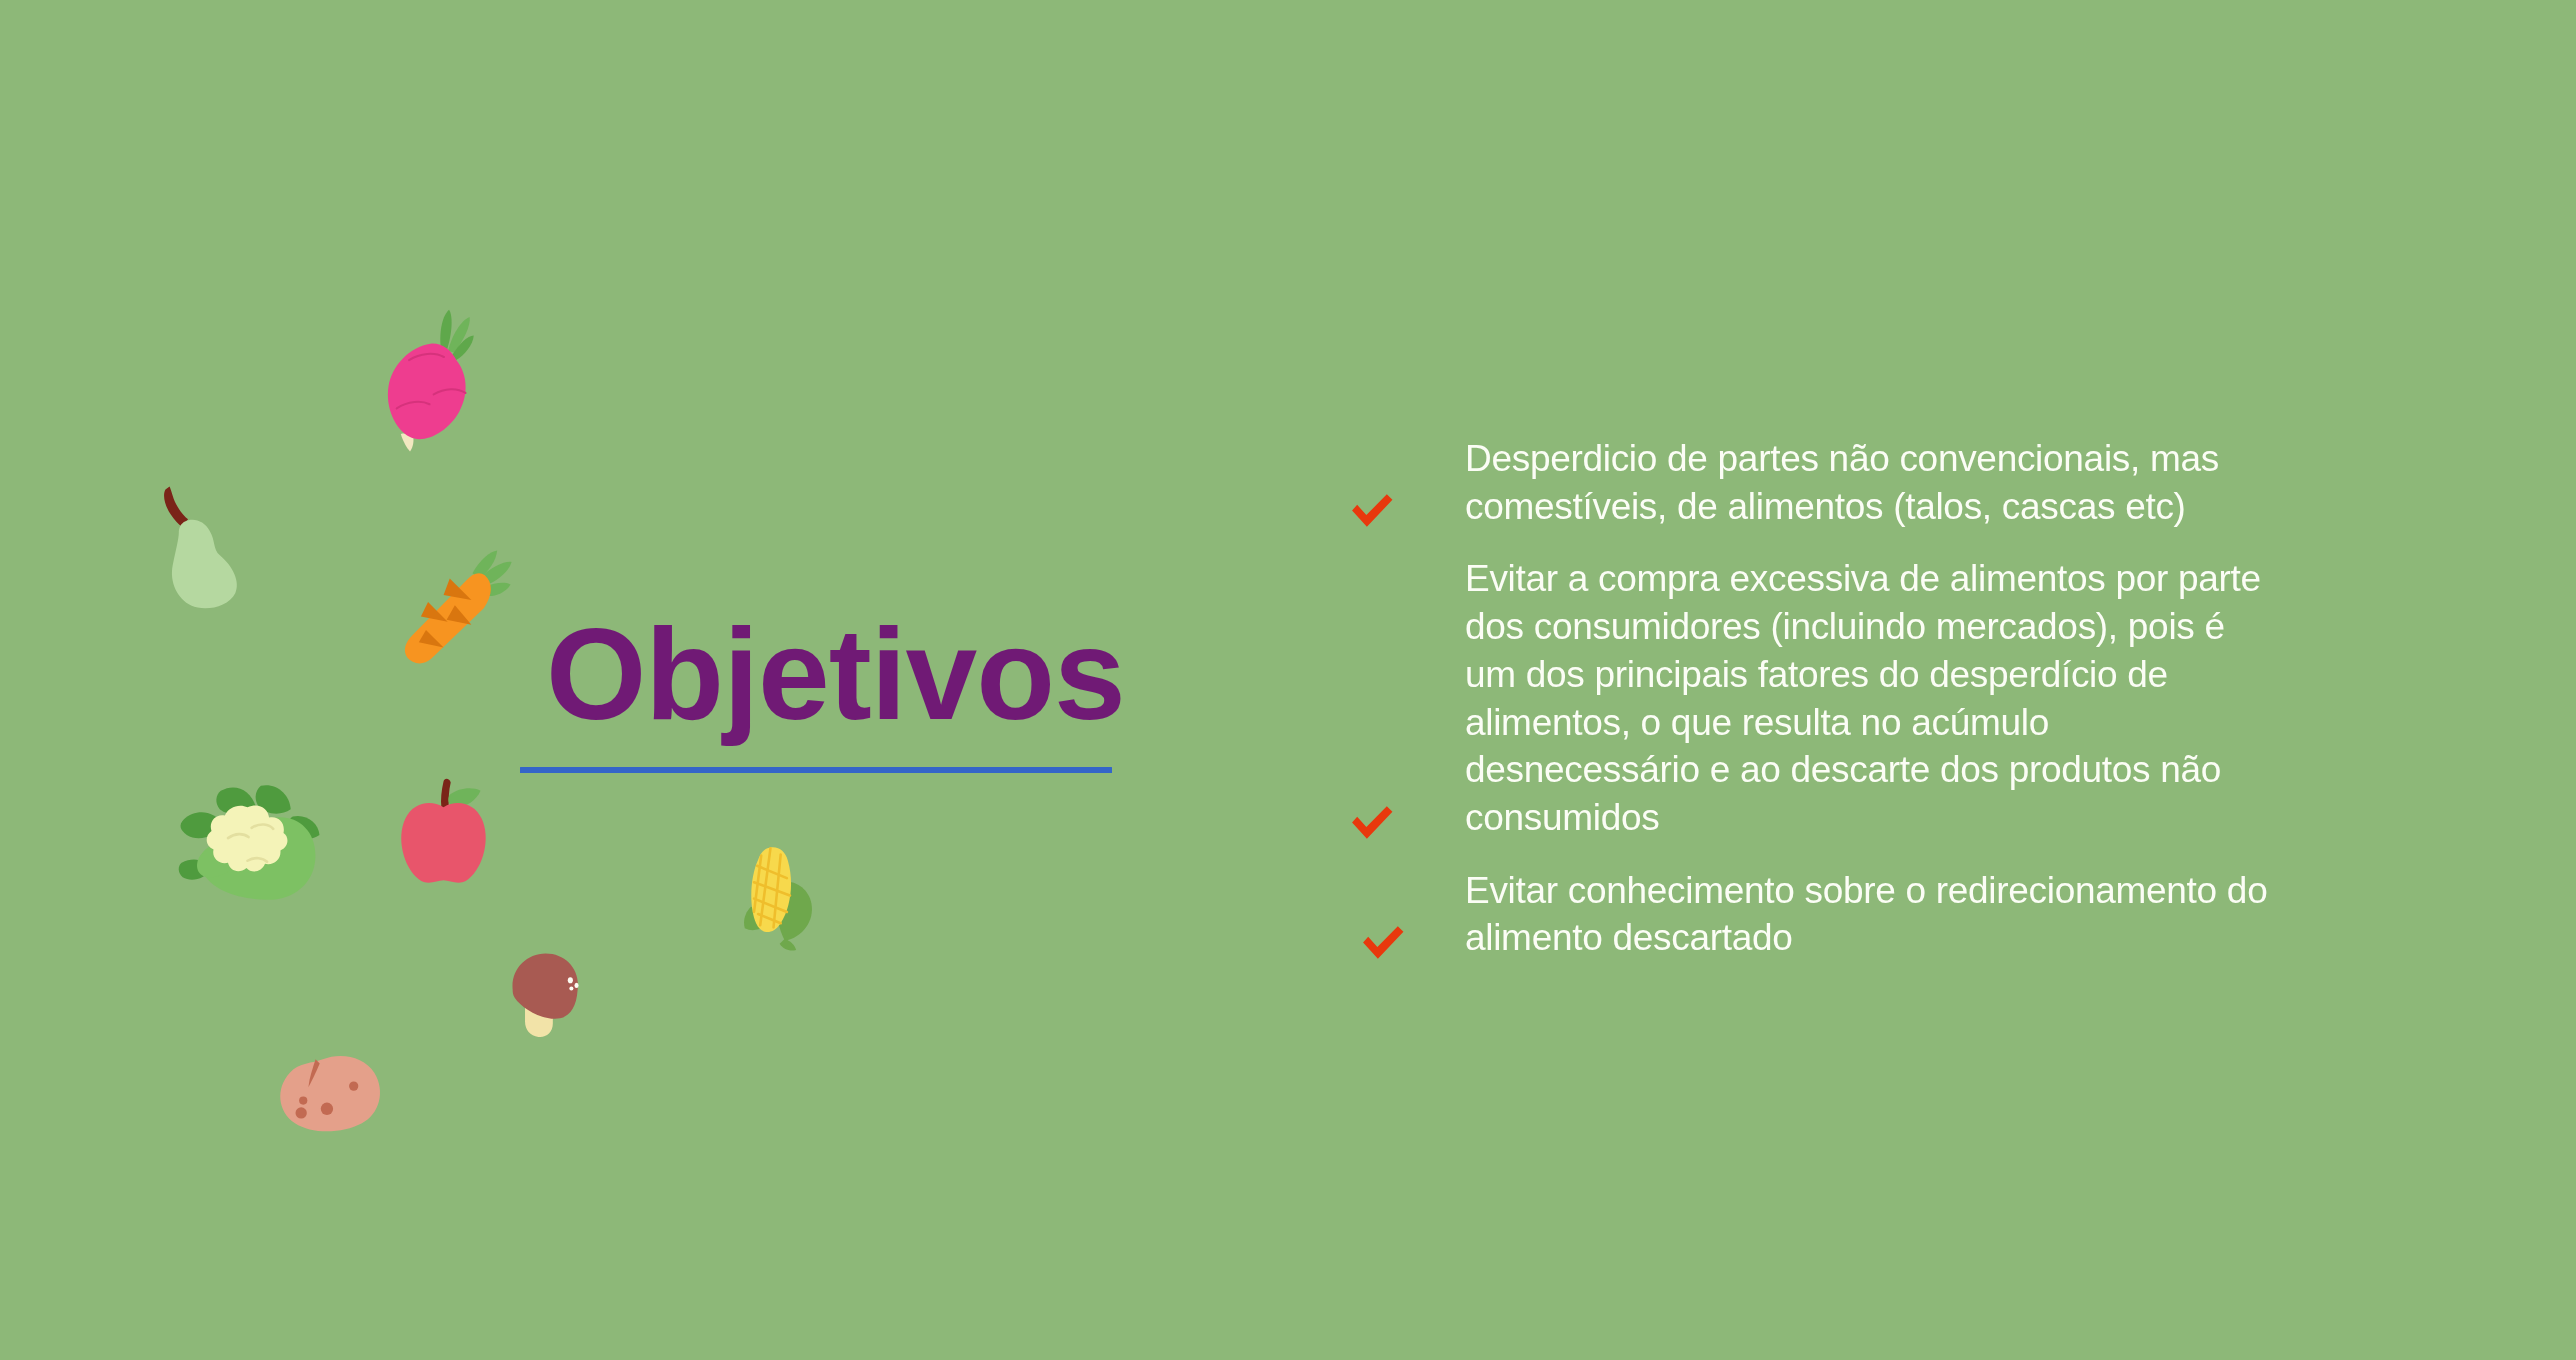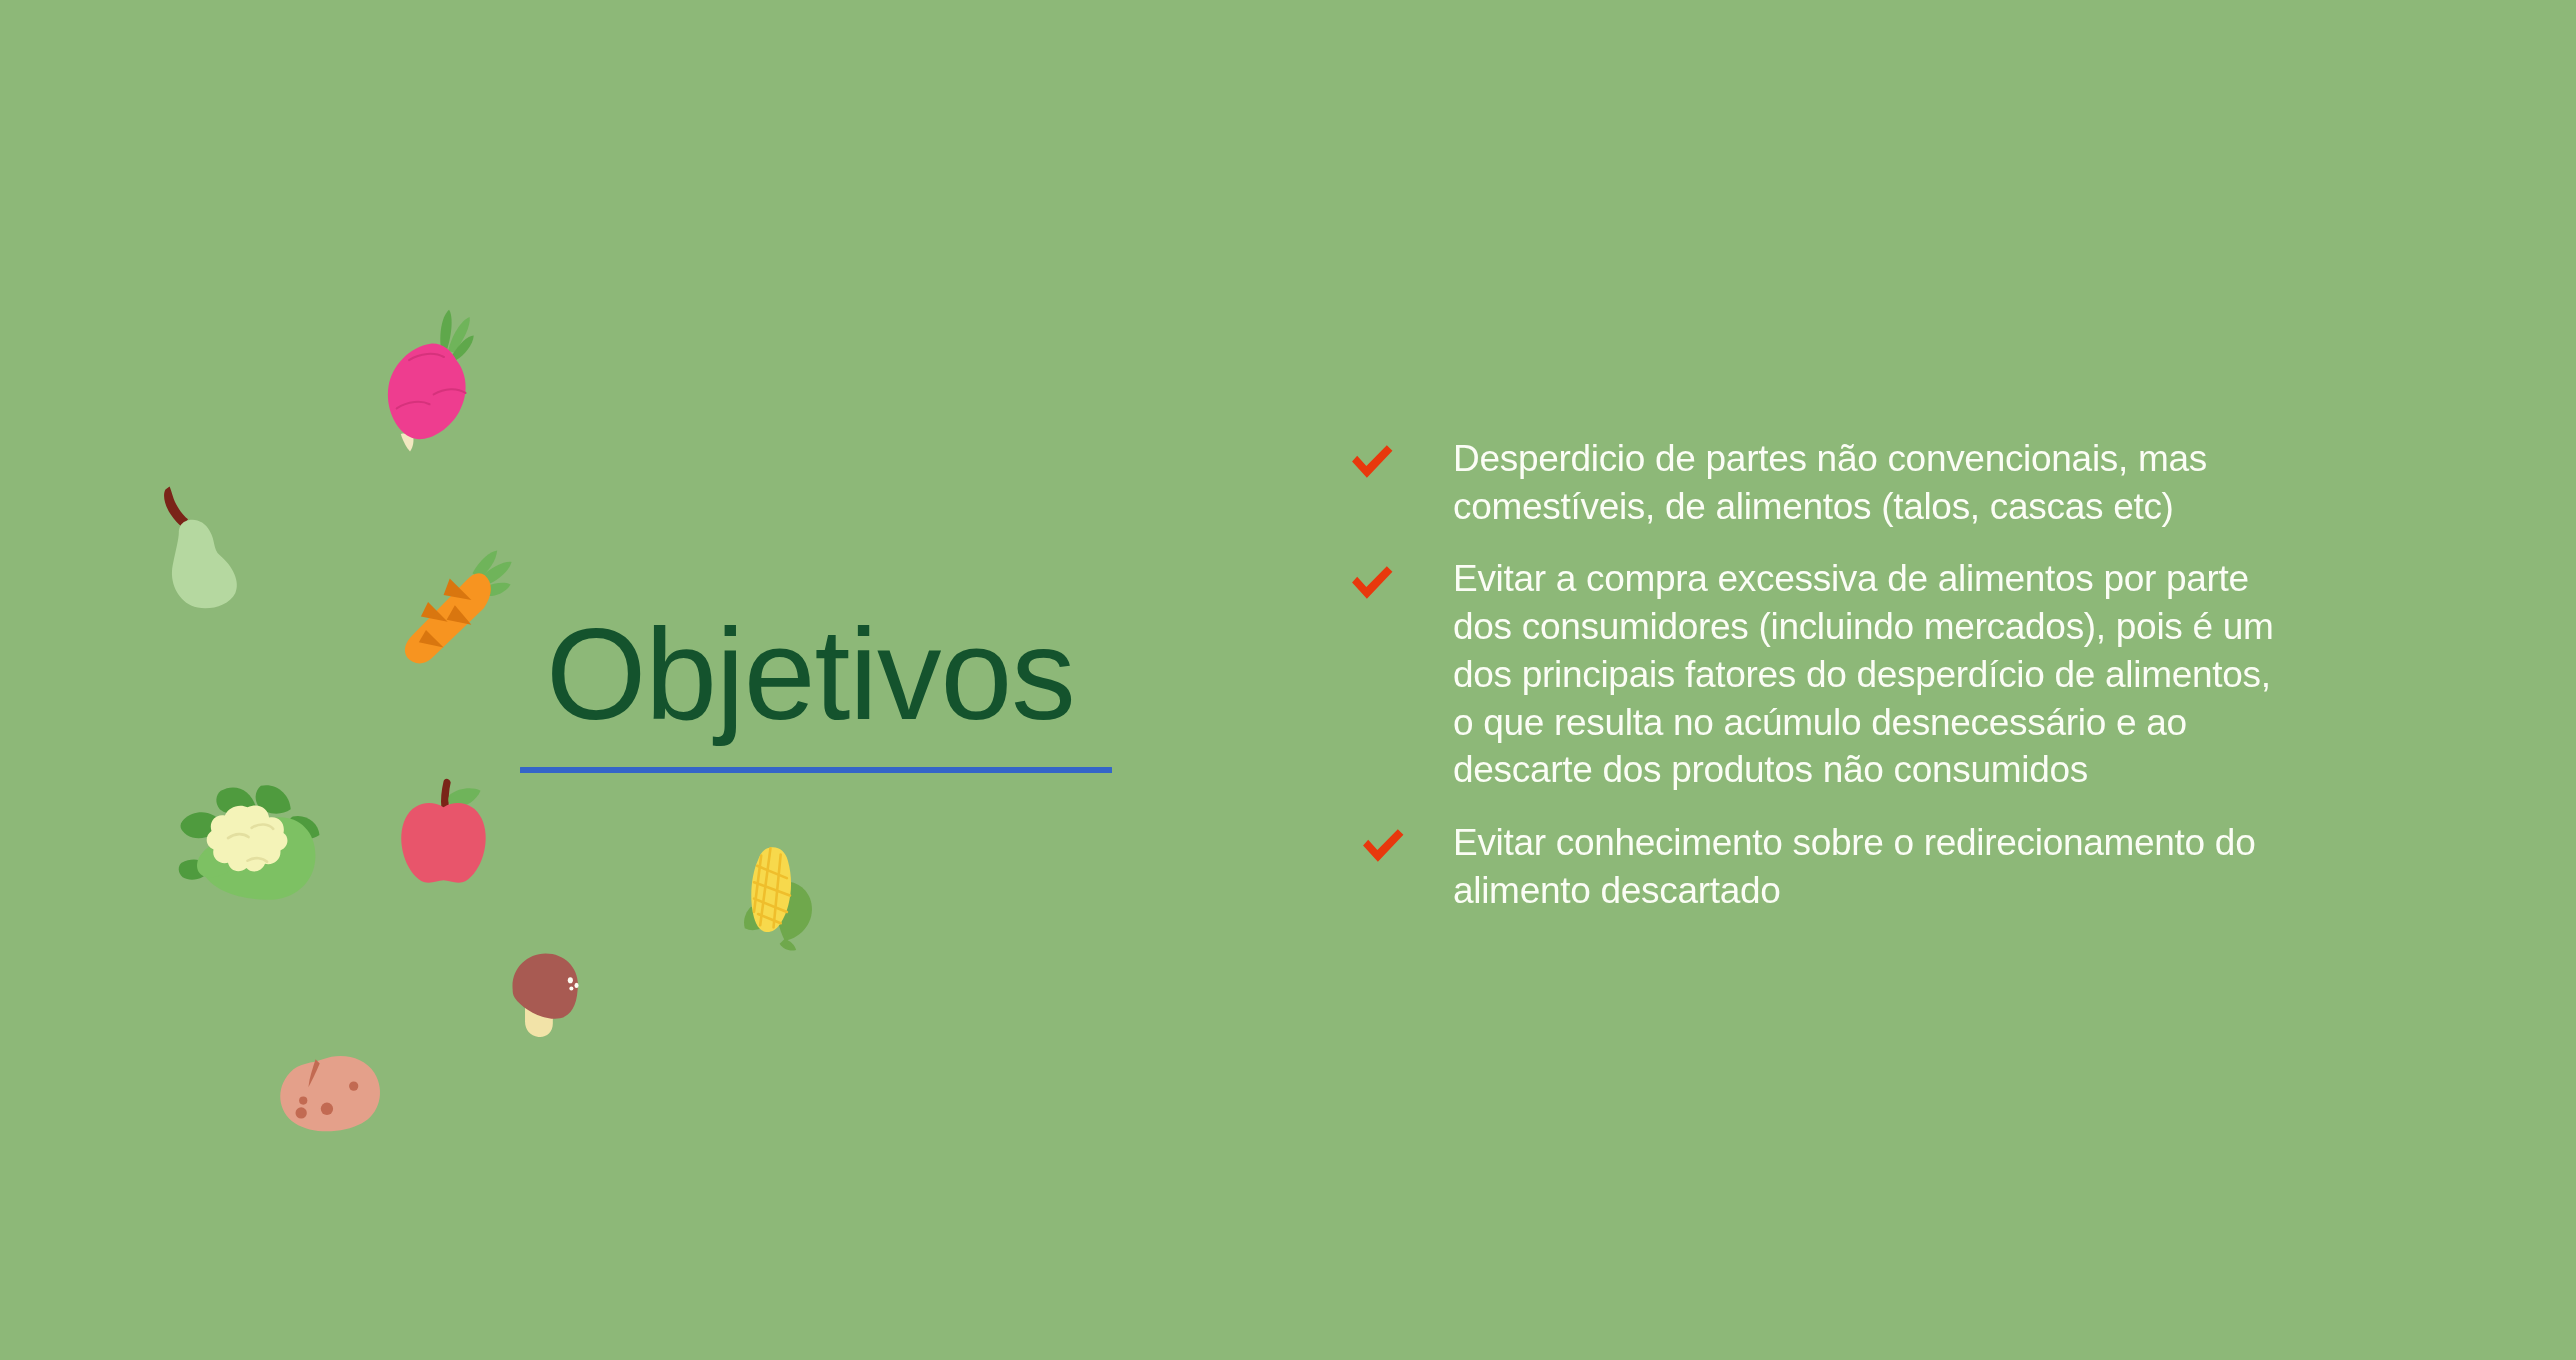--- a/index.html
+++ b/index.html
@@ -14,38 +14,38 @@
     position:absolute; inset:0;
     width:2720px; height:1360px;
     background:#8DB878;
   }
 
   
   #title-block { position:absolute; left:520px; top:611px; width:598px; }
   #slide-title {
     font-size:129px;
     line-height:0.98;
-    color:#14532d;
-    font-weight:400;
+    color:#701a75;
+    font-weight:700;
     letter-spacing:-1px;
     white-space:nowrap;
     text-align:left;
     padding-left:26px;
   }
   #title-rule {
     position:absolute;
     left:520px; top:767px;
     width:592px; height:5.7px;
     background:#3465C8;
     border-radius:0.5px;
   }
 
   
   #bullets { position:absolute; left:1340px; top:435px; width:943px; }
-  .bullet-row { display:flex; align-items:flex-start; }
+  .bullet-row { display:flex; align-items:flex-end;gap:12px; }
   .bullet-row + .bullet-row { margin-top:25px; }
   .check-cell { width:113px; flex:0 0 113px; padding-top:8.2px; }
   .check-icon { display:block; width:46px; height:38px; margin-left:9.3px; }
   .bullet-row.shift .check-icon { margin-left:19.6px; }
   .bullet-text {
     flex:1 1 auto;
     color:#FBFDF5;
     font-size:37px;
     line-height:1.29;
     letter-spacing:-0.3px;

